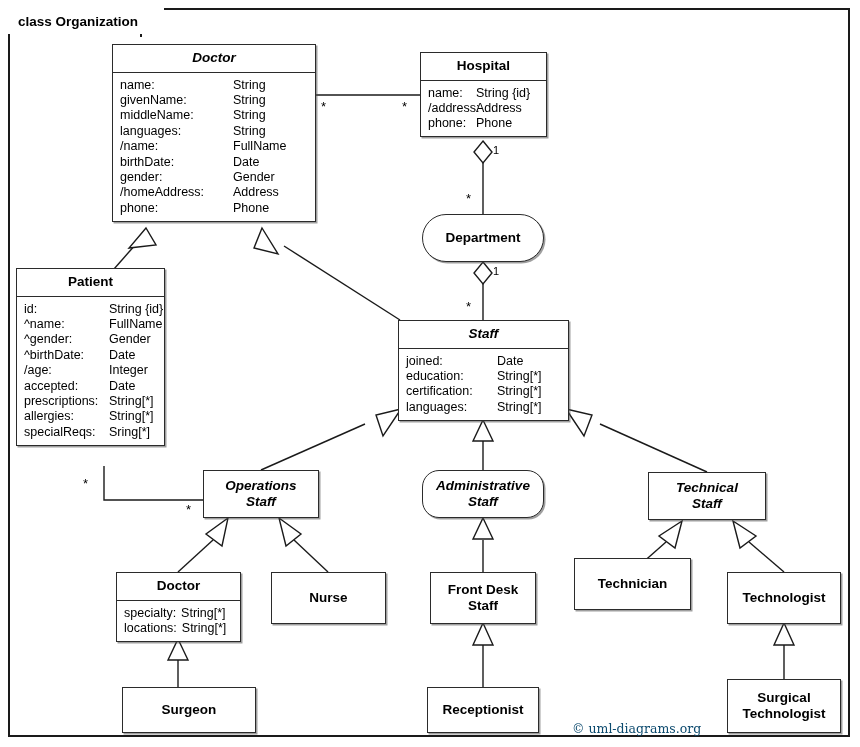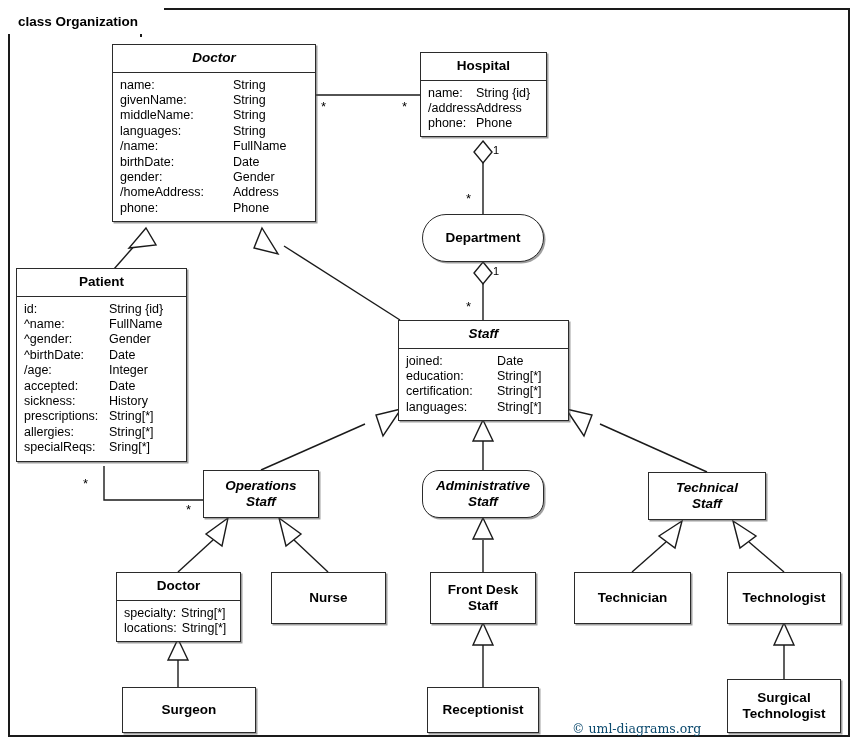--- a/index.html
+++ b/index.html
@@ -337,21 +337,21 @@
           <span class="attr-name">certification:</span>
           <span class="attr-type">String[*]</span>
         </div>
       <div class="attr-row">
           <span class="attr-name">languages:</span>
           <span class="attr-type">String[*]</span>
         </div>
     </div>
   </div>
 
-  <div class="uml-class has-attrs" style="left:16px; top:268px; width:171px;">
+  <div class="uml-class has-attrs" style="left:16px; top:268px; width:149px;">
     <div class="class-name">Patient</div>
     <div class="attr-list cols-patient">
       <div class="attr-row">
           <span class="attr-name">id:</span>
           <span class="attr-type">String {id}</span>
         </div>
       <div class="attr-row">
           <span class="attr-name">^name:</span>
           <span class="attr-type">FullName</span>
         </div>
@@ -363,24 +363,20 @@
           <span class="attr-name">^birthDate:</span>
           <span class="attr-type">Date</span>
         </div>
       <div class="attr-row">
           <span class="attr-name">/age:</span>
           <span class="attr-type">Integer</span>
         </div>
       <div class="attr-row">
           <span class="attr-name">accepted:</span>
           <span class="attr-type">Date</span>
-        </div>
-      <div class="attr-row">
-          <span class="attr-name">sickness:</span>
-          <span class="attr-type">History</span>
         </div>
       <div class="attr-row">
           <span class="attr-name">prescriptions:</span>
           <span class="attr-type">String[*]</span>
         </div>
       <div class="attr-row">
           <span class="attr-name">allergies:</span>
           <span class="attr-type">String[*]</span>
         </div>
       <div class="attr-row">
@@ -426,21 +422,21 @@
        display:flex; align-items:center; justify-content:center;">
     <div class="class-name" style="padding:0;">Nurse</div>
   </div>
 
   <div class="uml-class" style="left:430px; top:572px; width:106px; height:52px;
        display:flex; align-items:center; justify-content:center;">
     <div class="class-name" style="padding:0;">Front Desk
 Staff</div>
   </div>
 
-  <div class="uml-class" style="left:574px; top:572px; width:117px; height:52px;
+  <div class="uml-class" style="left:574px; top:558px; width:117px; height:52px;
        display:flex; align-items:center; justify-content:center;">
     <div class="class-name" style="padding:0;">Technician</div>
   </div>
 
   <div class="uml-class" style="left:727px; top:572px; width:114px; height:52px;
        display:flex; align-items:center; justify-content:center;">
     <div class="class-name" style="padding:0;">Technologist</div>
   </div>
 
   <div class="uml-class" style="left:122px; top:687px; width:134px; height:46px;

